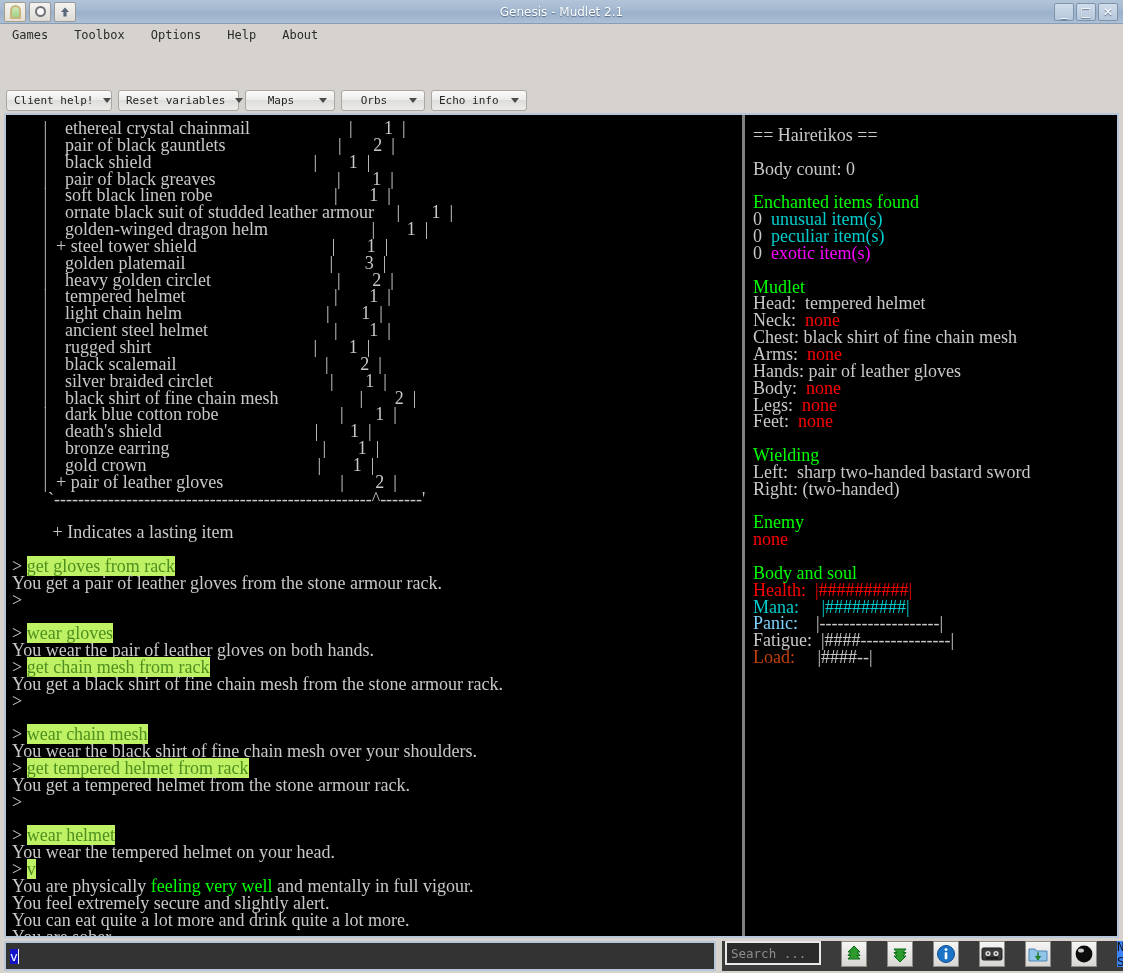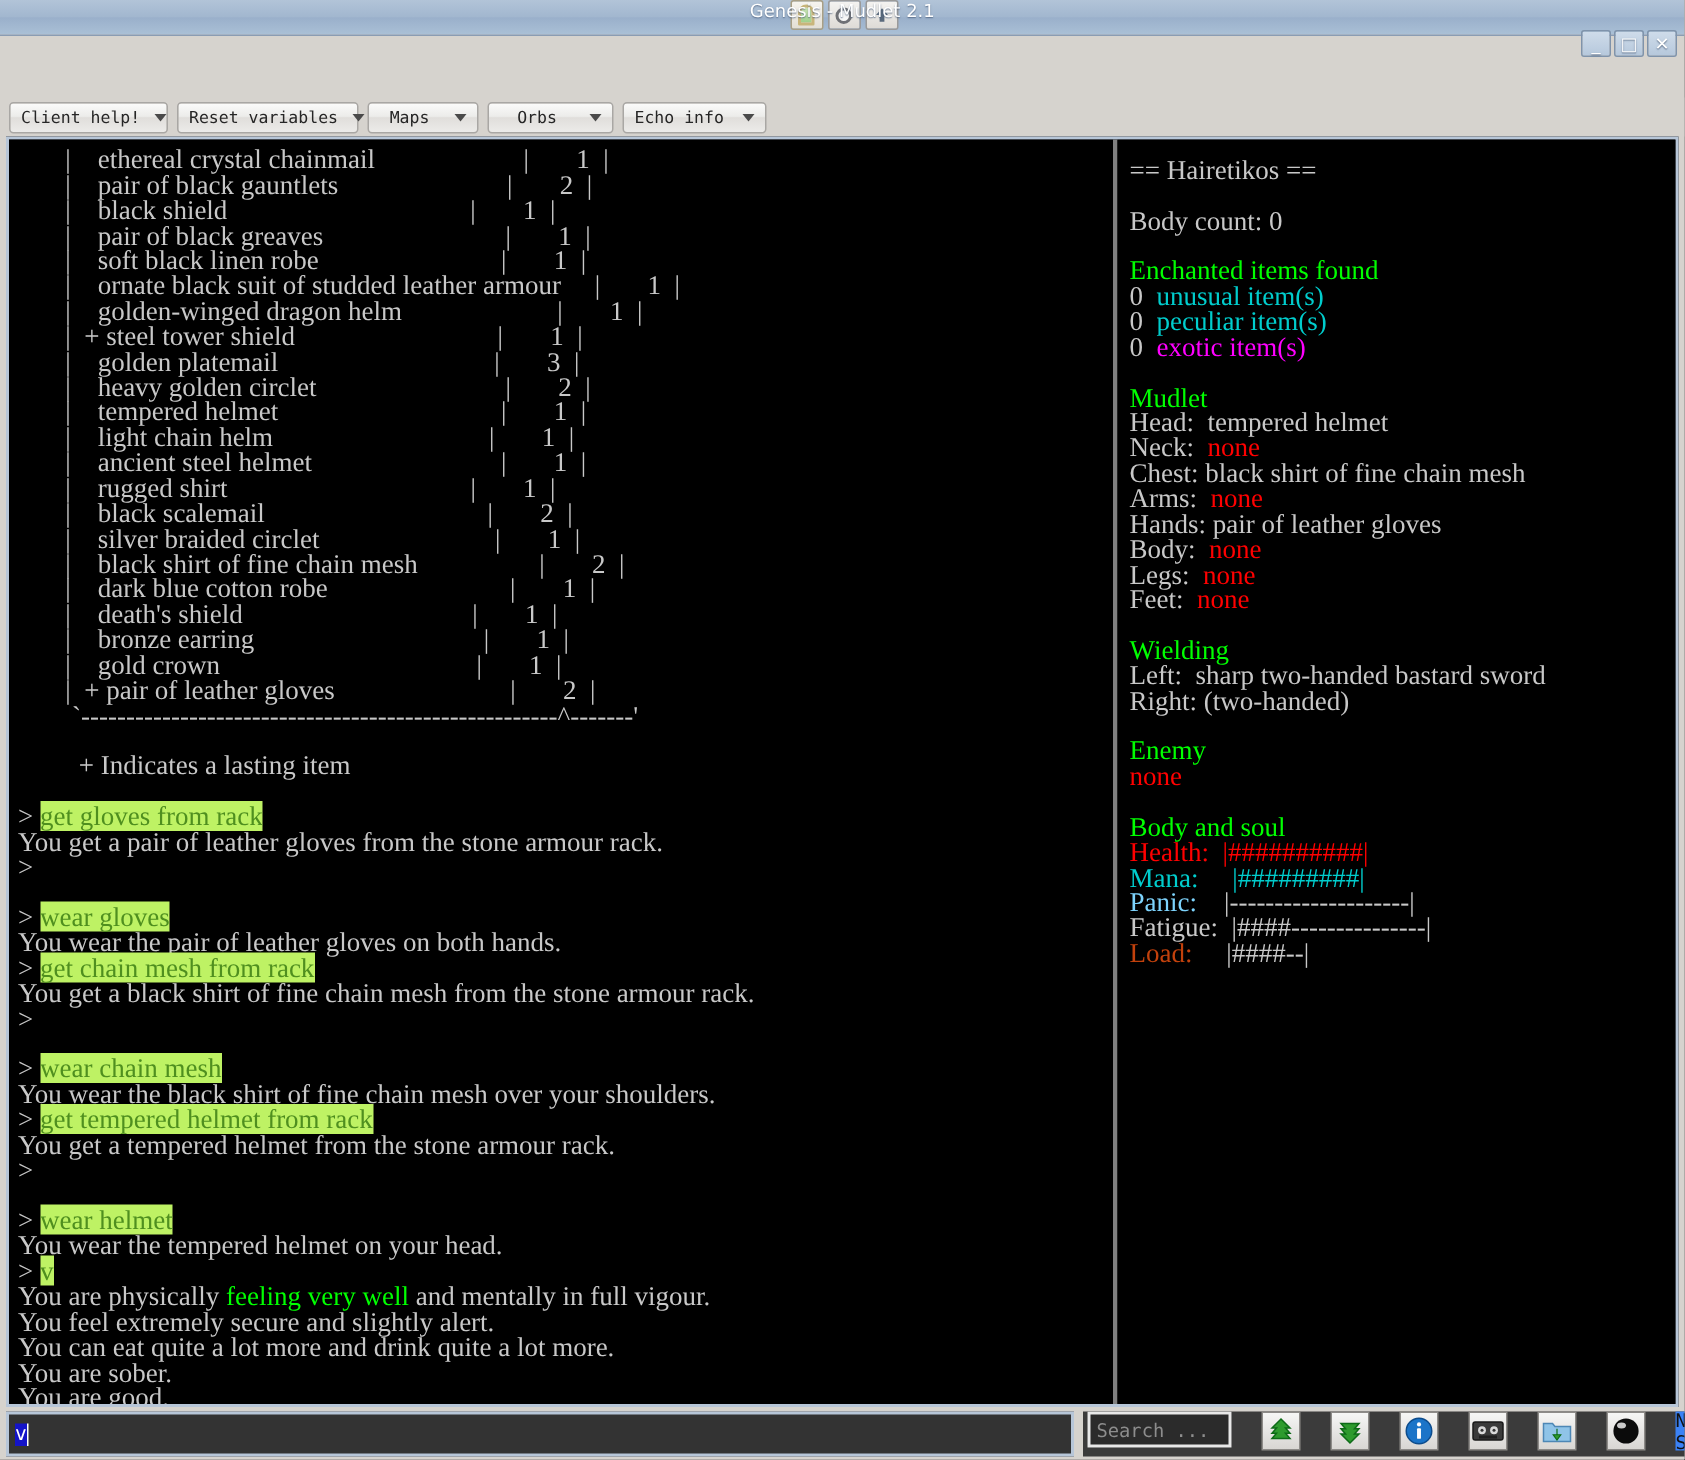--- a/index.html
+++ b/index.html
@@ -19,21 +19,20 @@
   }
 
   
   .titlebar {
     height: 24px;
     background: linear-gradient(to bottom, #b2c4d8 0%, #a2b7cf 48%, #9ab0cb 52%, #aac0d6 100%);
     display: flex; align-items: center;
     padding: 0 2px;
     border-bottom: 1px solid #8a9cb3;
     position: relative;
-    flex-direction: column;
   }
   .tb-left { display: flex; align-items: center; gap: 3px; padding-left: 2px; }
   .tb-btn {
     width: 22px; height: 20px;
     background: linear-gradient(to bottom,#f4f3f1,#dedbd6);
     border: 1px solid #9a9a9a; border-radius: 2px;
     display: flex; align-items: center; justify-content: center;
   }
   .tb-logo {
     width: 22px; height: 20px;
@@ -218,31 +217,38 @@
       </div>
     </div>
     <div class="title-text">Genesis - Mudlet 2.1</div>
     <div class="tb-right">
       <div class="wbtn">_</div>
       <div class="wbtn">□</div>
       <div class="wbtn">✕</div>
     </div>
   </div>
 
+  <div class="menubar">
+    <div class="mi">Games</div>
+    <div class="mi">Toolbox</div>
+    <div class="mi">Options</div>
+    <div class="mi">Help</div>
+    <div class="mi">About</div>
+  </div>
 
   <div class="toolbar">
     <div class="tbtn" style="width:106px">
       <span>Client help!</span>
       <span class="caret" style="margin-left:auto"></span>
     </div>
     <div class="tbtn" style="width:121px">
       <span>Reset variables</span>
       <span class="caret" style="margin-left:auto"></span>
     </div>
-    <div class="tbtn" style="width:74px">
+    <div class="tbtn" style="width:90px">
       <span style="margin:0 auto">Maps</span>
       <span class="caret"></span>
     </div>
     <div class="tbtn" style="width:84px">
       <span style="margin:0 auto">Orbs</span>
       <span class="caret"></span>
     </div>
     <div class="tbtn" style="width:96px">
       <span>Echo info</span>
       <span class="caret" style="margin-left:auto"></span>

